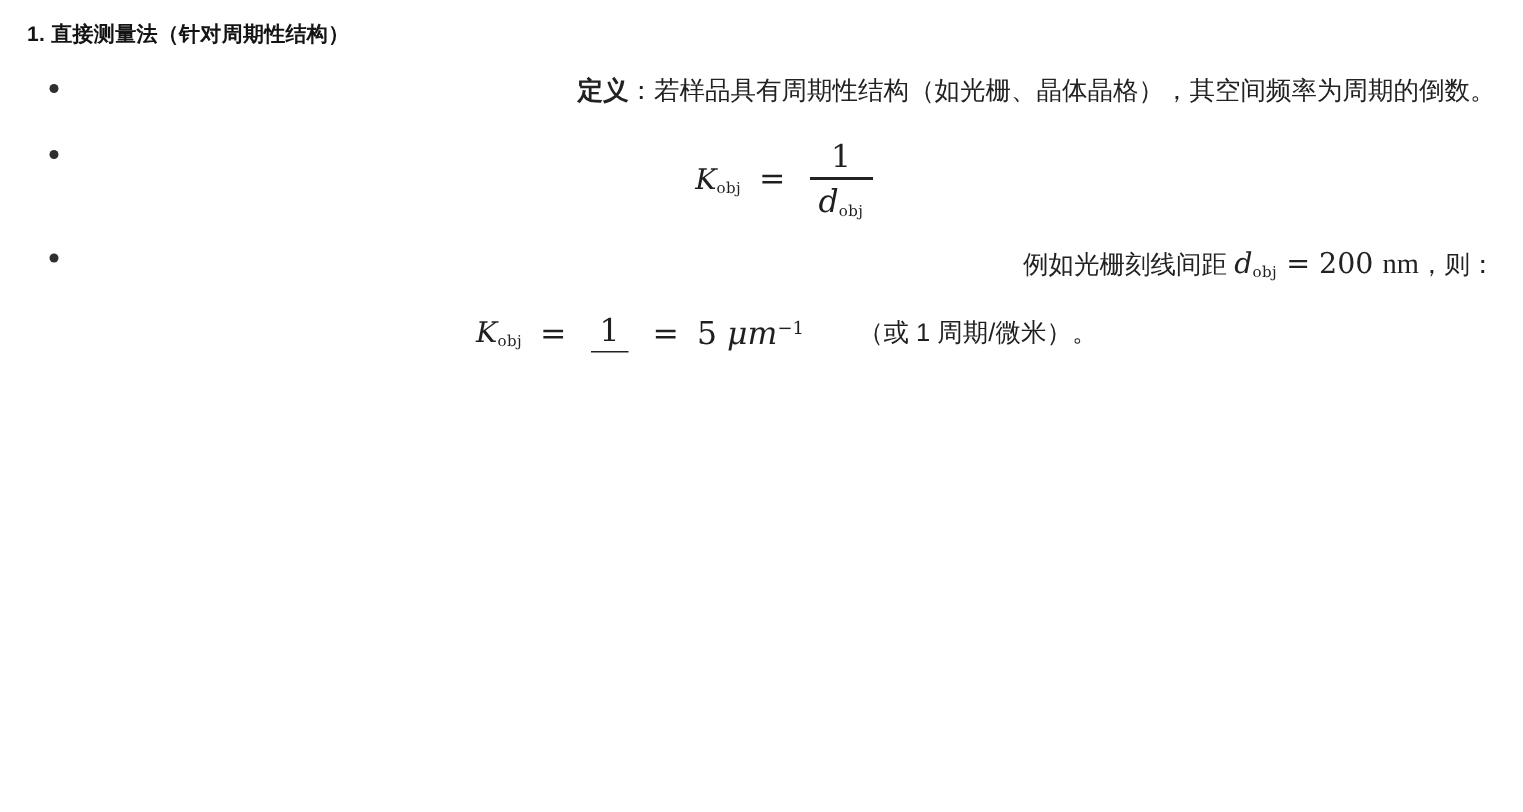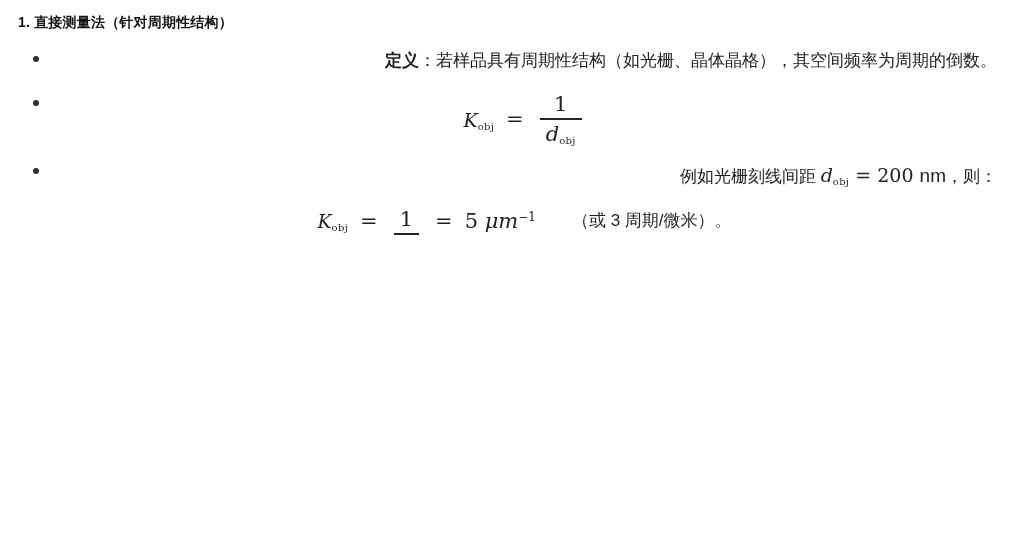--- a/index.html
+++ b/index.html
@@ -121,21 +121,21 @@
     font-style: normal;
     font-size: 21px;
     padding: 0 2px;
   }
   .inline-math {
     font-family: "DejaVu Serif", serif;
     font-size: 19px;
     white-space: nowrap;
   }
   .unit {
-    font-family: Liberation Sans, sans-serif;
+    font-family: Liberation Serif, serif;
     font-style: normal;
   }
   .sup {
     font-family: "DejaVu Serif", serif;
     font-style: normal;
     font-size: 12px;
     vertical-align: 0.55em;
   }
   .tail-note {
     font-size: 17px;
@@ -190,19 +190,19 @@
       <div class="display-eq small-gap">
         <div class="eq-inner">
           <span><span class="var">K</span><span class="sub">obj</span></span>
           <span class="op">=</span>
           <span class="frac">
             <span class="num mathup">1</span>
             <span class="bar"></span>
           </span>
           <span class="op">=</span>
           <span class="mathup" style="font-size:21px;"><span>5</span>&nbsp;<span class="math">μm</span><span class="sup">−1</span></span>
-          <span class="tail-note">（或 3 周期/微米）。</span>
+          <span class="tail-note">（或 1 周期/微米）。</span>
         </div>
       </div>
     </li>
 
   </ul>
 </div>
 
 </body></html>

